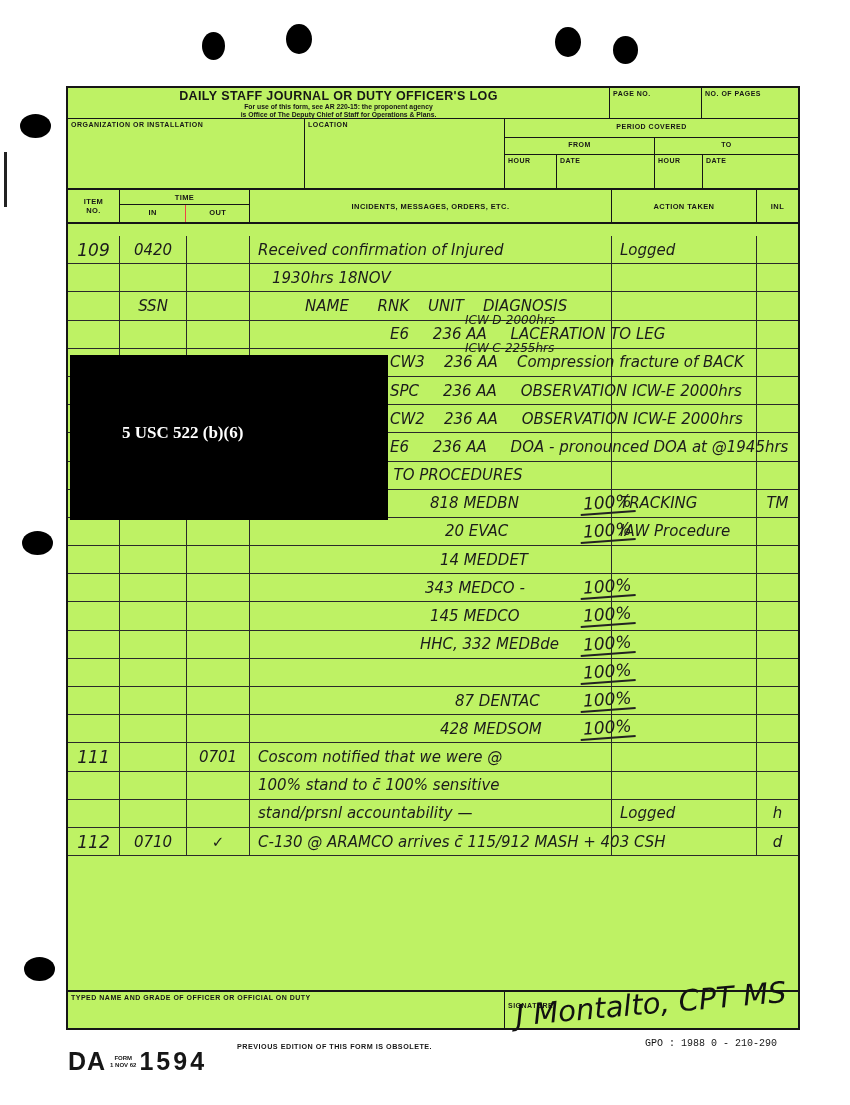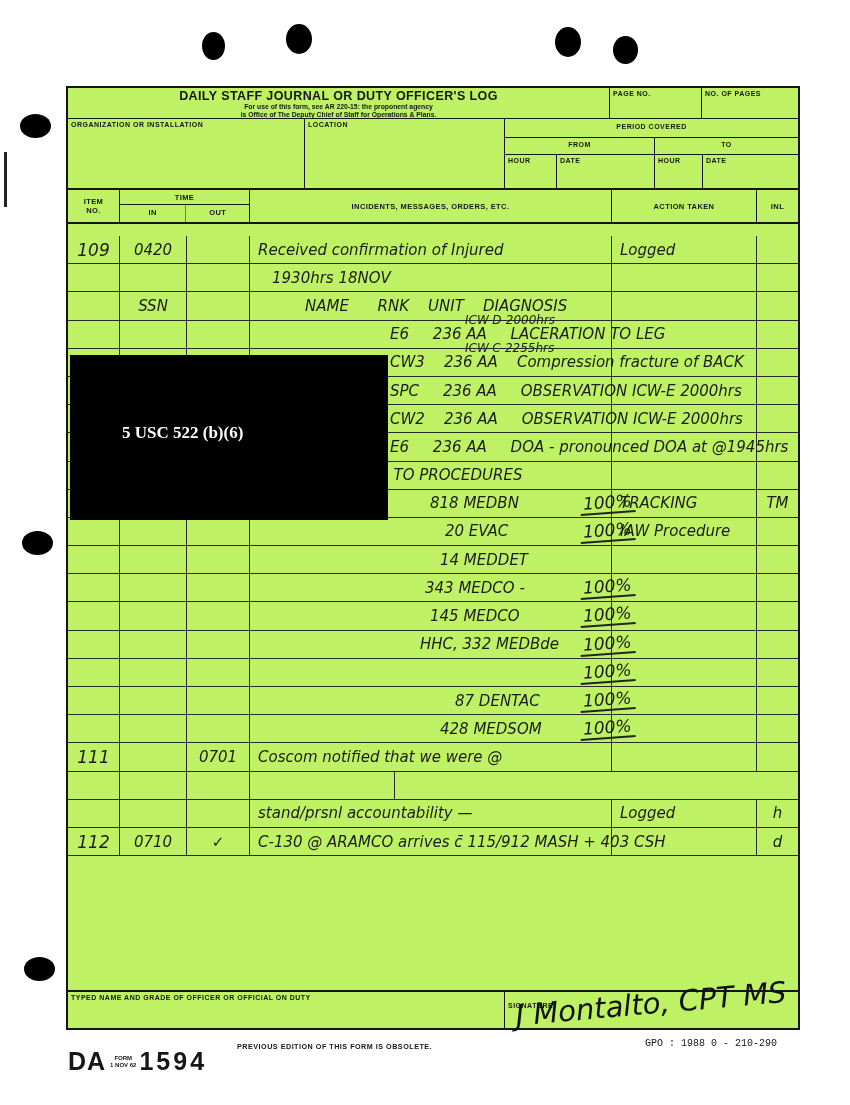--- a/index.html
+++ b/index.html
@@ -348,20 +348,23 @@
         <div class="cell c-inc">
           <span class="main hw" style="padding-left: 8px;">Coscom notified that we were @</span>
         </div>
         <div class="cell c-action hw"></div>
         <div class="cell c-inl hw"></div>
       </div>
       <div class="trow">
         <div class="cell c-item hw"></div>
         <div class="cell c-in hw"></div>
         <div class="cell c-out hw"></div>
+        <div class="cell c-inc">
+          <span class="main hw" style="padding-left: 8px;">100% stand to c̄ 100% sensitive</span>
+        </div>
         <div class="cell c-action hw"></div>
         <div class="cell c-inl hw"></div>
       </div>
       <div class="trow">
         <div class="cell c-item hw"></div>
         <div class="cell c-in hw"></div>
         <div class="cell c-out hw"></div>
         <div class="cell c-inc">
           <span class="main hw" style="padding-left: 8px;">stand/prsnl accountability —</span>
         </div>

